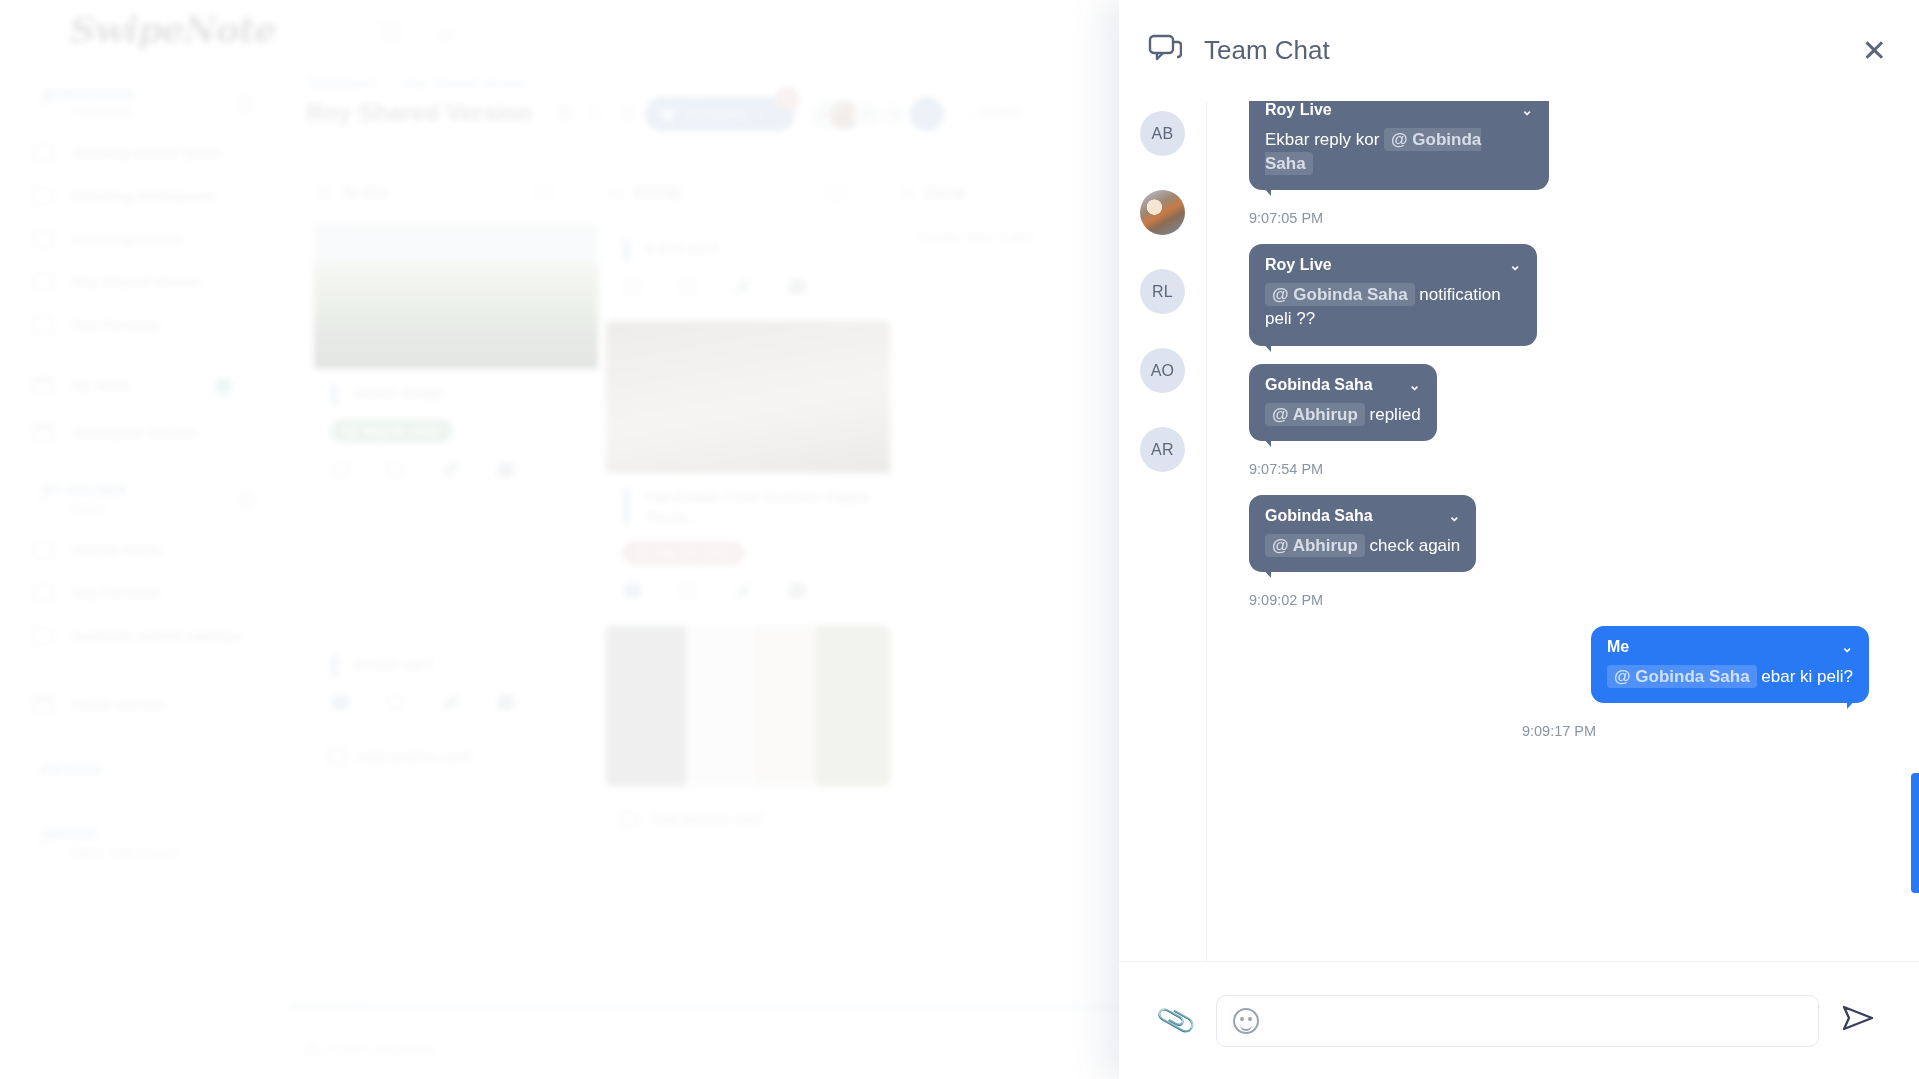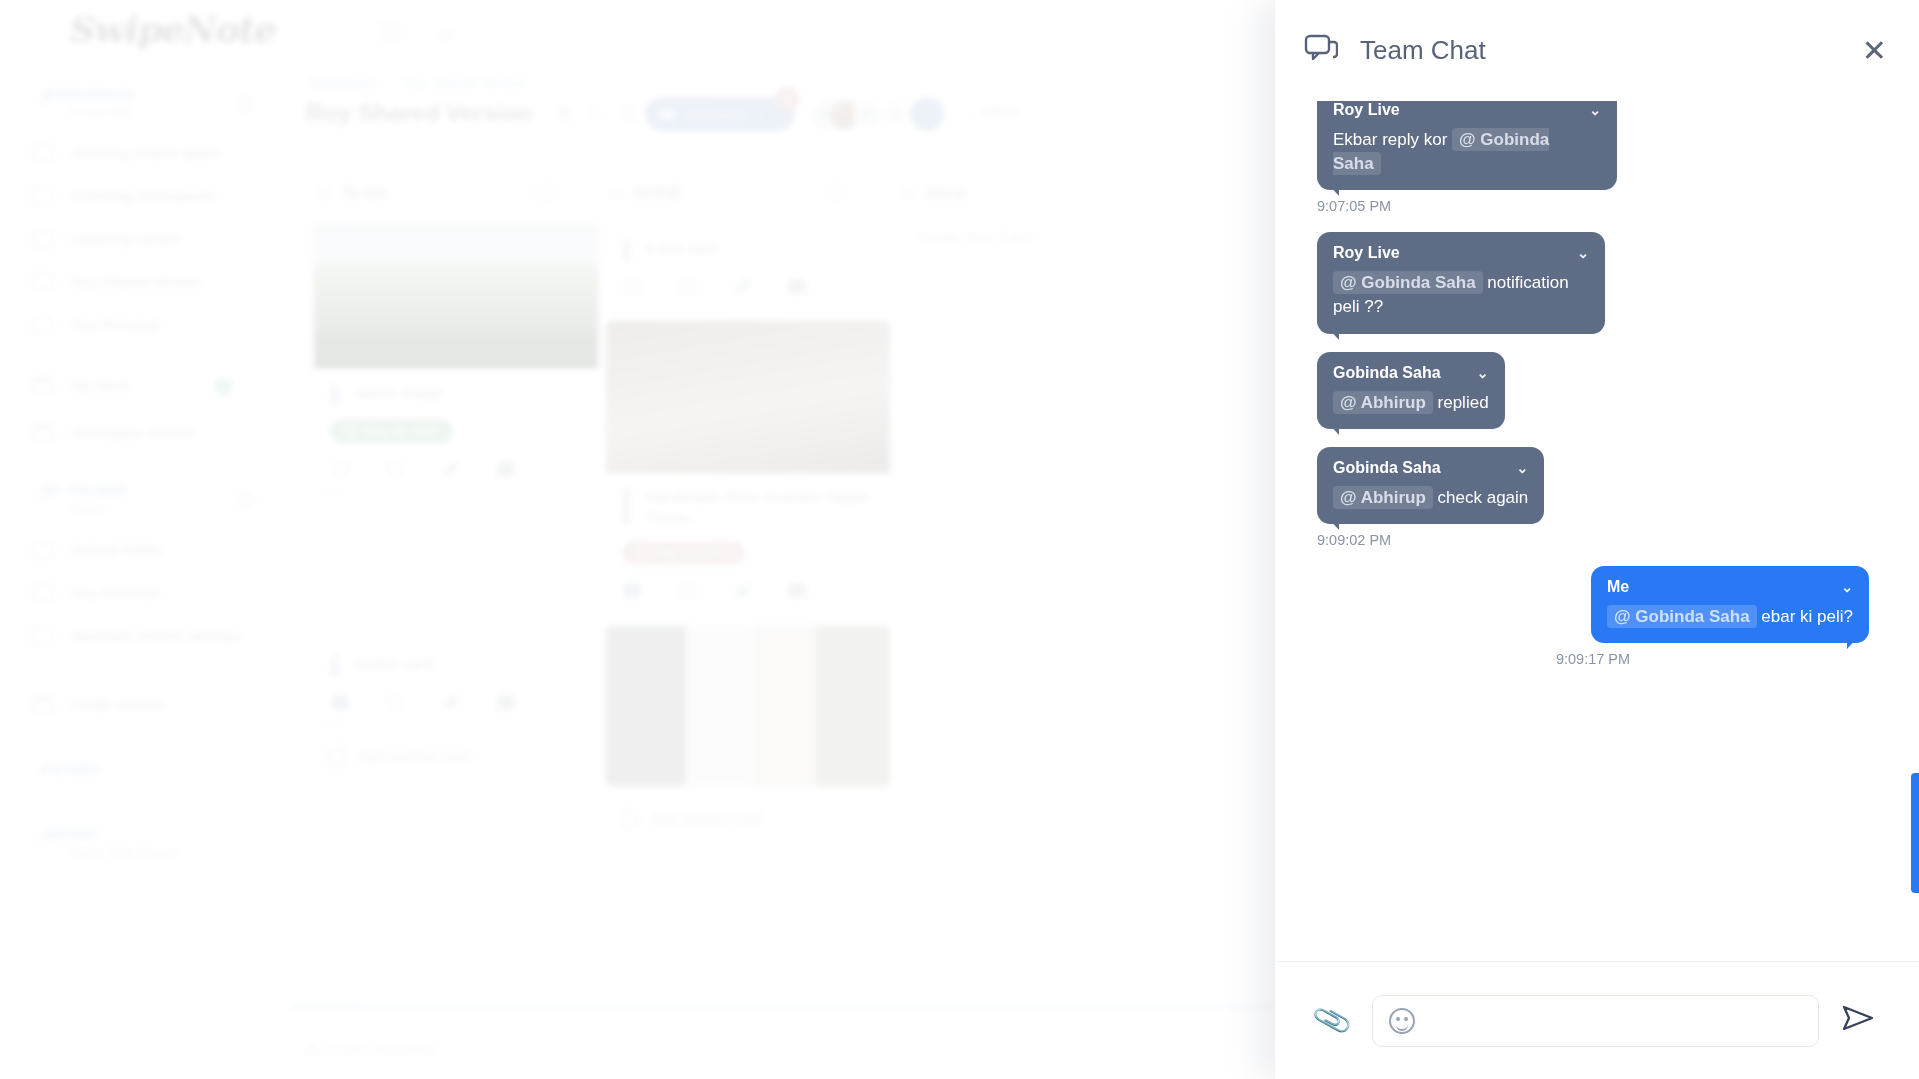--- a/index.html
+++ b/index.html
@@ -121,21 +121,21 @@
   .card-foot .sq.fill { background:#aeb9c8; border-color:#aeb9c8; }
   .addcard { display:flex;align-items:center;gap:12px;padding:10px 14px;color:#b3bbc6;font-size:14.5px;}
   .addcard .pl { width:19px;height:19px;border:2px solid #cbd2dc;border-radius:50%;position:relative;}
   .newcard { display:flex;align-items:center;gap:12px;padding:12px 14px;color:#b3bbc6;font-size:15px;}
 
   .footer { position:absolute; left:306px; bottom: 22px; font-size:13.5px; color:#c2c9d3; display:flex;gap:8px;align-items:center;}
   .rule { position:absolute; left:288px; right:0; bottom: 70px; height:4px; background:#bcd8f8; border-radius:2px;}
 
   
   #chat {
-    position: absolute; right: 0; top: 0; width: 644px; height: 1079px;
+    position: absolute; right: 0; top: 0; width: 800px; height: 1079px;
     background: #ffffff;
     box-shadow: -14px 0 34px rgba(90,110,140,0.13);
     display: flex; flex-direction: column;
   }
   .chat-head {
     height: 101px; display:flex; align-items:center; gap: 22px;
     padding-left: 29px; background:#fff; flex: 0 0 101px;
   }
   .chat-head .ttl { font-size: 26px; color: #586379; }
   .chat-head .x { margin-left:auto; margin-right: 32px; font-size: 30px; color:#5b6679; line-height:1; cursor:pointer;}
@@ -170,21 +170,21 @@
   }
   .bub.right::after { left:auto; right: 11px; border-left:0; border-right:11px solid transparent; border-top-color:#2979f5; }
   .bub .nm { font-size:16px; font-weight:700; display:flex; align-items:center; gap:16px; }
   .bub .cv { margin-left:auto; font-size:14px; opacity:.9; }
   .bub .tx { font-size:17px; line-height:1.42; margin-top: 9px; word-wrap:break-word; }
   .mention {
     background: rgba(255,255,255,0.13); color:#d8dde8;
     padding: 2px 7px; border-radius:4px; font-weight:700;
   }
   .bub.right .mention { background: rgba(255,255,255,0.18); color:#cfe0fb; }
-  .tstamp { font-size:14.5px; color:#8a94a5; margin-top: 8px; }
+  .tstamp { font-size:14.5px; color:#8a94a5; margin-top: 20px; }
   .msg.right { text-align:right; }
   .msg.right .tstamp { text-align:center; }
 
   .composer {
     flex: 0 0 118px; display:flex; align-items:center; gap: 22px;
     padding: 0 44px 0 40px; border-top: 1px solid #eef1f6; background:#fff;
   }
   .clip { font-size: 28px; color:#4a5365; transform: rotate(-20deg); }
   .inputwrap {
     flex:1; height: 52px; border:1px solid #e3e8f0; border-radius: 10px;
@@ -448,20 +448,27 @@
           <path d="M9 19 L9 25 L15 19" stroke="#586379" stroke-width="2.4" stroke-linejoin="round" fill="none"></path>
           <path d="M25 8 h5 a3 3 0 0 1 3 3 v9 a3 3 0 0 1 -3 3 h-1" stroke="#586379" stroke-width="2.4" fill="none"></path>
         </svg>
       </span>
       <span class="ttl">Team Chat</span>
       <span class="x">✕</span>
     </div>
 
     <div class="chat-body">
 
+      <div class="people">
+        <div class="pav">AB</div>
+        <div class="pav photo"></div>
+        <div class="pav">RL</div>
+        <div class="pav">AO</div>
+        <div class="pav">AR</div>
+      </div>
 
       <div class="stream">
 
         <div class="msg" style="margin-top:-12px">
           <div class="bub">
             <div class="nm">
               <span>Roy Live</span>
               <span class="cv">⌄</span>
             </div>
             <div class="tx"><span>Ekbar reply kor </span><span class="mention">@ Gobinda Saha</span></div>
@@ -480,20 +487,21 @@
         </div>
 
         <div class="msg">
           <div class="bub">
             <div class="nm">
               <span>Gobinda Saha</span>
               <span class="cv">⌄</span>
             </div>
             <div class="tx"><span class="mention">@ Abhirup</span><span> replied</span></div>
           </div>
+          <div class="tstamp">9:07:54 PM</div>
         </div>
 
         <div class="msg">
           <div class="bub">
             <div class="nm">
               <span>Gobinda Saha</span>
               <span class="cv">⌄</span>
             </div>
             <div class="tx"><span class="mention">@ Abhirup</span><span> check again</span></div>
           </div>

